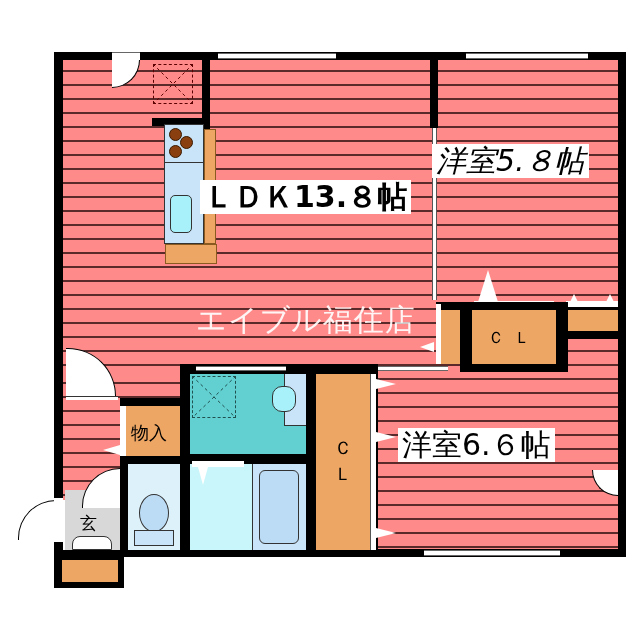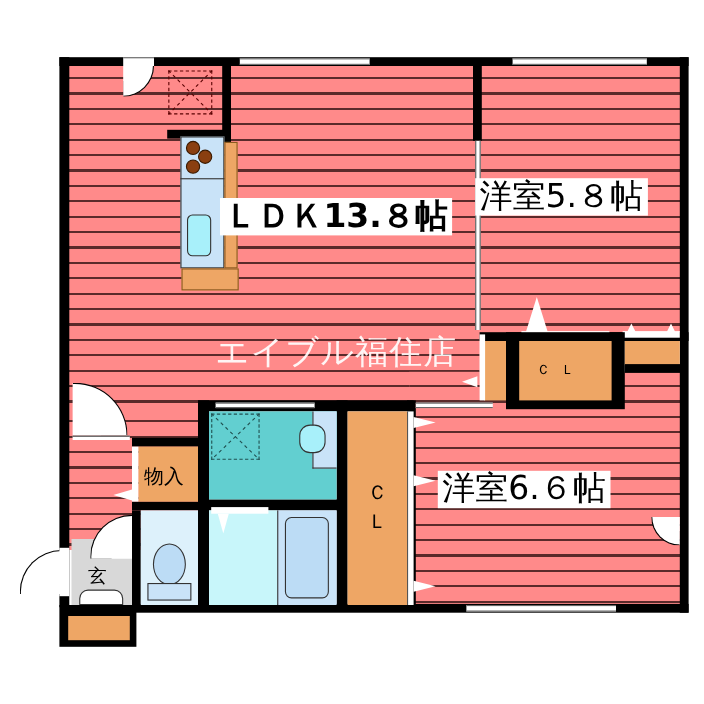--- a/index.html
+++ b/index.html
@@ -7,21 +7,21 @@
   .abs{position:absolute;box-sizing:border-box;}
   .floor{background-color:#ff8a8a;background-image:repeating-linear-gradient(to bottom,#ff8a8a 0px,#ff8a8a 12px,#5a2a2a 12px,#5a2a2a 14px);}
   .wall{background:#000;}
   .orange{background:#eea665;}
   .teal{background:#62cfd0;}
   .lightcyan{background:#c8f6fa;}
   .lightblue{background:#c9e3f8;}
   .window{background:#fff;border-top:1px solid #666;border-bottom:1px solid #666;}
   .label{background:#fff;color:#000;white-space:nowrap;line-height:1;}
   .roomlabel{font-size:30px;padding:2px 4px;}
-  .cl{font-size:12px;color:#000;letter-spacing:10px;}
+  .cl{font-size:16px;color:#000;letter-spacing:10px;}
   .door-arc{background:#fff;border:1px solid #000;}
   .watermark{color:#fff;font-size:30px;letter-spacing:1px;white-space:nowrap;opacity:0.92;}
   .tri{width:0;height:0;}
 </style>
 </head>
 <body>
 
 <div class="abs floor" style="left:62px;top:58px;width:374px;height:312px;"></div>
 <div class="abs floor" style="left:436px;top:58px;width:184px;height:246px;"></div>
 <div class="abs floor" style="left:372px;top:338px;width:248px;height:214px;"></div>
@@ -133,16 +133,16 @@
 <div class="abs door-arc" style="left:82px;top:468px;width:38px;height:40px;border-radius:38px 0 0 0;border-bottom:none;border-right:none;"></div>
 
 <div class="abs" style="left:80px;top:512px;font-size:17px;">玄</div>
 <div class="abs door-arc" style="left:18px;top:500px;width:38px;height:40px;border-radius:38px 0 0 0;border-bottom:none;border-right:none;"></div>
 <div class="abs" style="left:54px;top:498px;width:9px;height:44px;background:#fff;"></div>
 <div class="abs wall" style="left:54px;top:550px;width:70px;height:38px;"></div>
 <div class="abs orange" style="left:62px;top:560px;width:56px;height:22px;"></div>
 <div class="abs" style="left:72px;top:536px;width:40px;height:14px;background:#fff;border:1px solid #333;border-radius:8px 8px 0 0;"></div>
 
 <div class="abs label roomlabel" style="left:200px;top:180px;font-weight:bold;">ＬＤＫ13.８帖</div>
-<div class="abs label roomlabel" style="left:432px;top:162px;">洋室5.８帖</div>
+<div class="abs label roomlabel" style="left:432px;top:144px;font-style:italic;">洋室5.８帖</div>
 <div class="abs label roomlabel" style="left:398px;top:428px;">洋室6.６帖</div>
 
 <div class="abs watermark" style="left:196px;top:300px;">エイブル福住店</div>
 
 </body></html>

